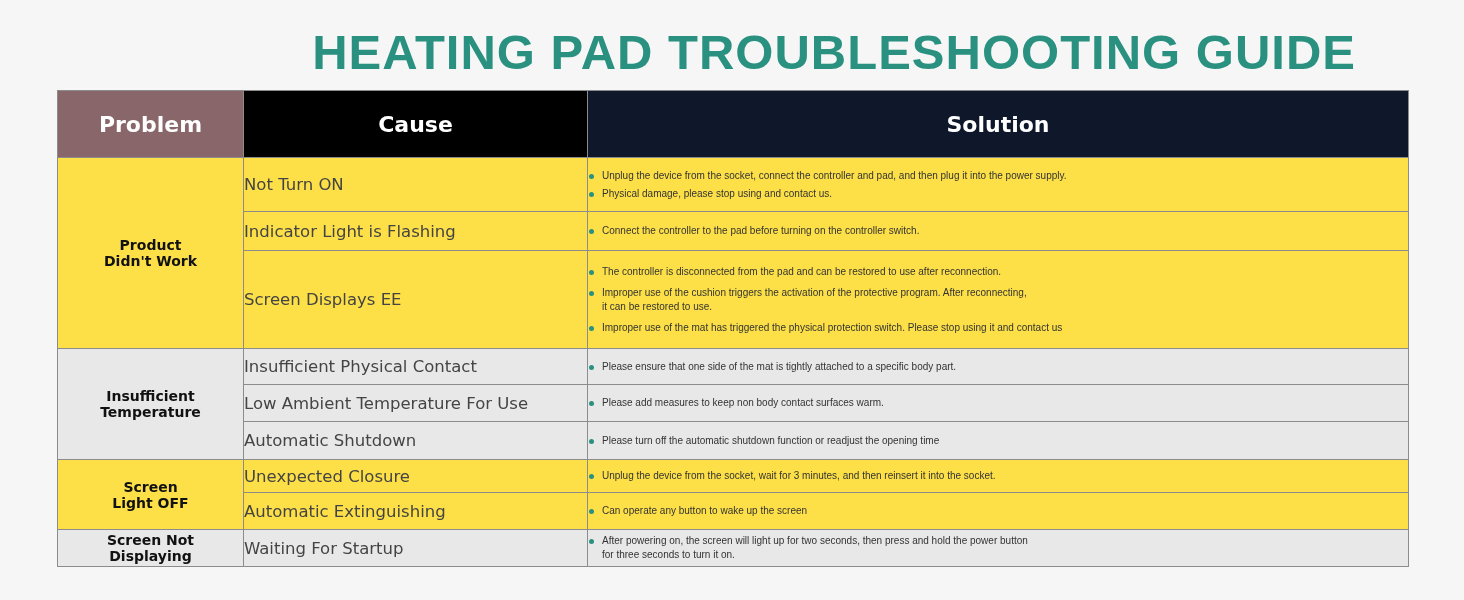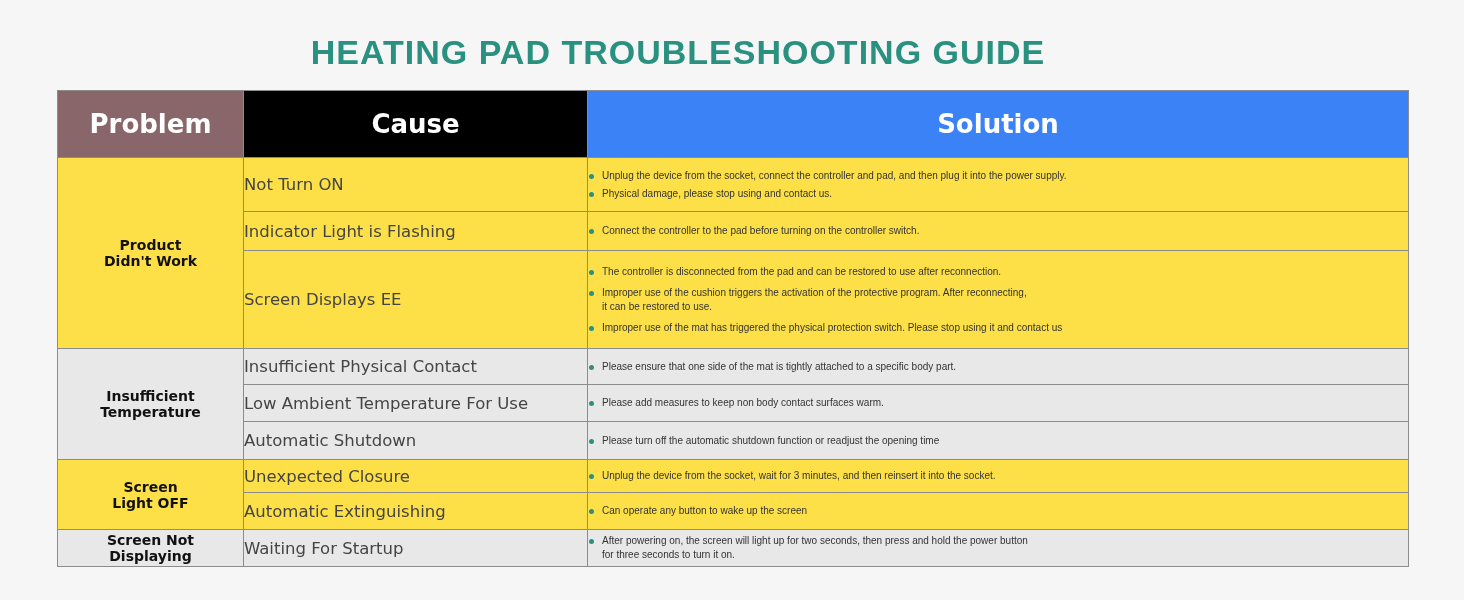--- a/index.html
+++ b/index.html
@@ -4,39 +4,39 @@
 <style>
   html, body { margin: 0; padding: 0; }
   body {
     width: 1464px; height: 600px; overflow: hidden;
     background: #f6f6f6;
     font-family: "DejaVu Sans", sans-serif;
     position: relative;
   }
   .title {
     position: absolute; left: 0; top: 26px; width: 1356px;
-    text-align: center; color: #2a9180;
+    text-align: right; color: #2a9180;
     font-family: "Liberation Sans", sans-serif;
-    font-weight: bold; font-size: 34px; letter-spacing: 1px;
+    font-weight: bold; font-size: 49px; letter-spacing: 1px;
     line-height: 52px;
   }
   table.guide {
     position: absolute; left: 57px; top: 90px;
     width: 1351px; border-collapse: collapse; table-layout: fixed;
   }
   table.guide td, table.guide th {
     border: 1px solid #8c8c8c; padding: 0; vertical-align: middle;
   }
   th.h {
-    height: 66px; color: #ffffff; font-weight: bold; font-size: 26px;
+    height: 66px; color: #ffffff; font-weight: bold; font-size: 22px;
     font-family: "DejaVu Sans", sans-serif; text-align: center;
   }
   th.h-problem { background: #89666a; }
   th.h-cause { background: #000000; }
-  th.h-solution { background: #3b82f6; }
+  th.h-solution { background: #0f172a; }
   td.problem {
     text-align: center; font-weight: bold; font-size: 14px;
     color: #111; line-height: 16px;
   }
   td.cause {
     font-size: 16.5px; color: #444; padding-left: 31px;
     font-family: "DejaVu Sans", sans-serif;
   }
   td.solution {
     font-family: "Liberation Sans", sans-serif;

